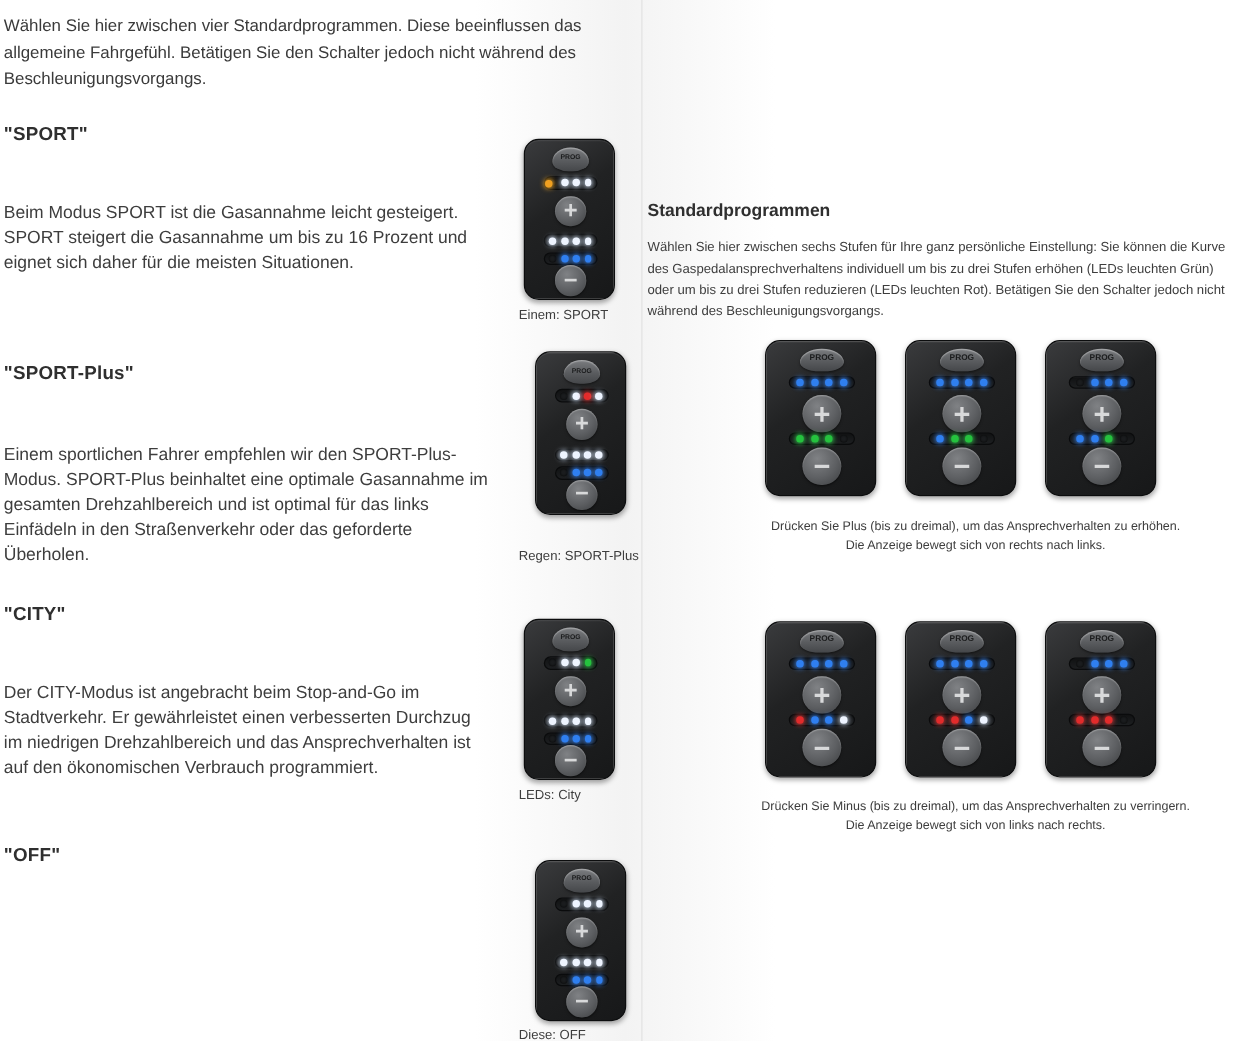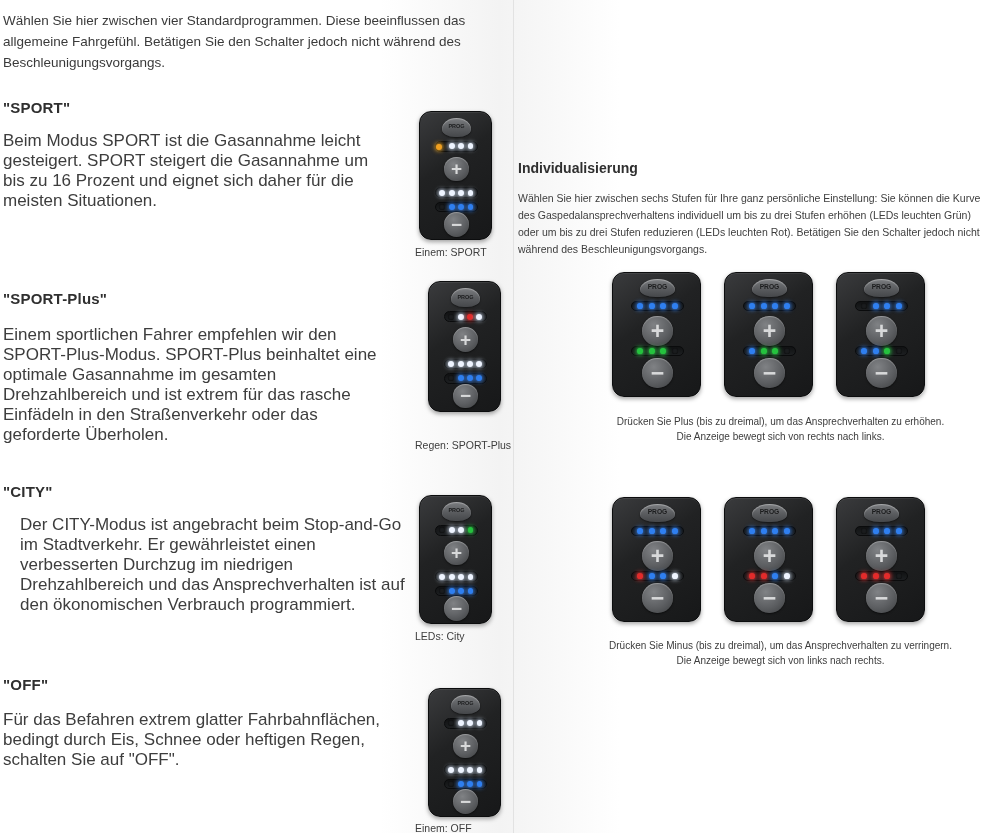--- a/index.html
+++ b/index.html
@@ -54,24 +54,25 @@
 
   .sec-title {
     position: absolute;
     font-size: 15px;
     font-weight: bold;
     color: #2f2f2f;
     letter-spacing: 0.2px;
   }
   .sec-body {
     position: absolute;
-    font-size: 17px;
+    font-size: 14px;
     color: #3d3d3d;
     line-height: 20px;
     width: 390px;
+    margin-top: 28px;
   }
 
   .caption {
     position: absolute;
     font-size: 10.5px;
     color: #3d3d3d;
   }
 
   .right-title {
     position: absolute;
@@ -168,36 +169,35 @@
 
   <div class="left-col">
 
     <div class="intro">Wählen Sie hier zwischen vier Standardprogrammen. Diese beeinflussen das allgemeine Fahrgefühl. Betätigen Sie den Schalter jedoch nicht während des Beschleunigungsvorgangs.</div>
 
     <div class="sec-title" style="left:3px; top:99px;">"SPORT"</div>
     <div class="sec-body" style="left:3px; top:131px;">Beim Modus SPORT ist die Gasannahme leicht gesteigert. SPORT steigert die Gasannahme um bis zu 16 Prozent und eignet sich daher für die meisten Situationen.</div>
     <div class="caption" style="left:415px; top:246px;">Einem: SPORT</div>
 
     <div class="sec-title" style="left:3px; top:290px;">"SPORT-Plus"</div>
-    <div class="sec-body" style="left:3px; top:325px;">Einem sportlichen Fahrer empfehlen wir den SPORT-Plus-Modus. SPORT-Plus beinhaltet eine optimale Gasannahme im gesamten Drehzahlbereich und ist extrem für das rasche Einfädeln in den Straßenverkehr oder das geforderte Überholen.</div>
+    <div class="sec-body" style="left:3px; top:325px;">Einem sportlichen Fahrer empfehlen wir den SPORT-Plus-Modus. SPORT-Plus beinhaltet eine optimale Gasannahme im gesamten Drehzahlbereich und ist optimal für das links Einfädeln in den Straßenverkehr oder das geforderte Überholen.</div>
     <div class="caption" style="left:415px; top:439px;">Regen: SPORT-Plus</div>
 
     <div class="sec-title" style="left:3px; top:483px;">"CITY"</div>
-    <div class="sec-body" style="left:20px; top:515px;">Der CITY-Modus ist angebracht beim Stop-and-Go im Stadtverkehr. Er gewährleistet einen verbesserten Durchzug im niedrigen Drehzahlbereich und das Ansprechverhalten ist auf den ökonomischen Verbrauch programmiert.</div>
+    <div class="sec-body" style="left:3px; top:515px;">Der CITY-Modus ist angebracht beim Stop-and-Go im Stadtverkehr. Er gewährleistet einen verbesserten Durchzug im niedrigen Drehzahlbereich und das Ansprechverhalten ist auf den ökonomischen Verbrauch programmiert.</div>
     <div class="caption" style="left:415px; top:630px;">LEDs: City</div>
 
     <div class="sec-title" style="left:3px; top:676px;">"OFF"</div>
-    <div class="sec-body" style="left:3px; top:710px;">Für das Befahren extrem glatter Fahrbahnflächen, bedingt durch Eis, Schnee oder heftigen Regen, schalten Sie auf "OFF".</div>
-    <div class="caption" style="left:415px; top:822px;">Einem: OFF</div>
+    <div class="caption" style="left:415px; top:822px;">Diese: OFF</div>
 
   </div>
 
   <div class="right-col"></div>
 
-  <div class="right-title">Individualisierung</div>
+  <div class="right-title">Standardprogrammen</div>
   <div class="right-body">Wählen Sie hier zwischen sechs Stufen für Ihre ganz persönliche Einstellung: Sie können die Kurve des Gaspedalansprechverhaltens individuell um bis zu drei Stufen erhöhen (LEDs leuchten Grün) oder um bis zu drei Stufen reduzieren (LEDs leuchten Rot). Betätigen Sie den Schalter jedoch nicht während des Beschleunigungsvorgangs.</div>
 
   <div class="right-caption" style="left:608px; top:638px; width:345px;">Drücken Sie Minus (bis zu dreimal), um das Ansprechverhalten zu verringern. Die Anzeige bewegt sich von links nach rechts.</div>
   <div class="right-caption" style="left:608px; top:414px; width:345px;">Drücken Sie Plus (bis zu dreimal), um das Ansprechverhalten zu erhöhen. Die Anzeige bewegt sich von rechts nach links.</div>
 
 <div class="device" style="left: 419px; top: 111px; width: 73px; height: 129px;">
       <div class="dev-inner">
         <div class="prog-btn" style="left: 21.9px; top: 5.805px; width: 29.2px; height: 18.705px; font-size: 5.475px;">
           <span>PROG</span>
         </div>

